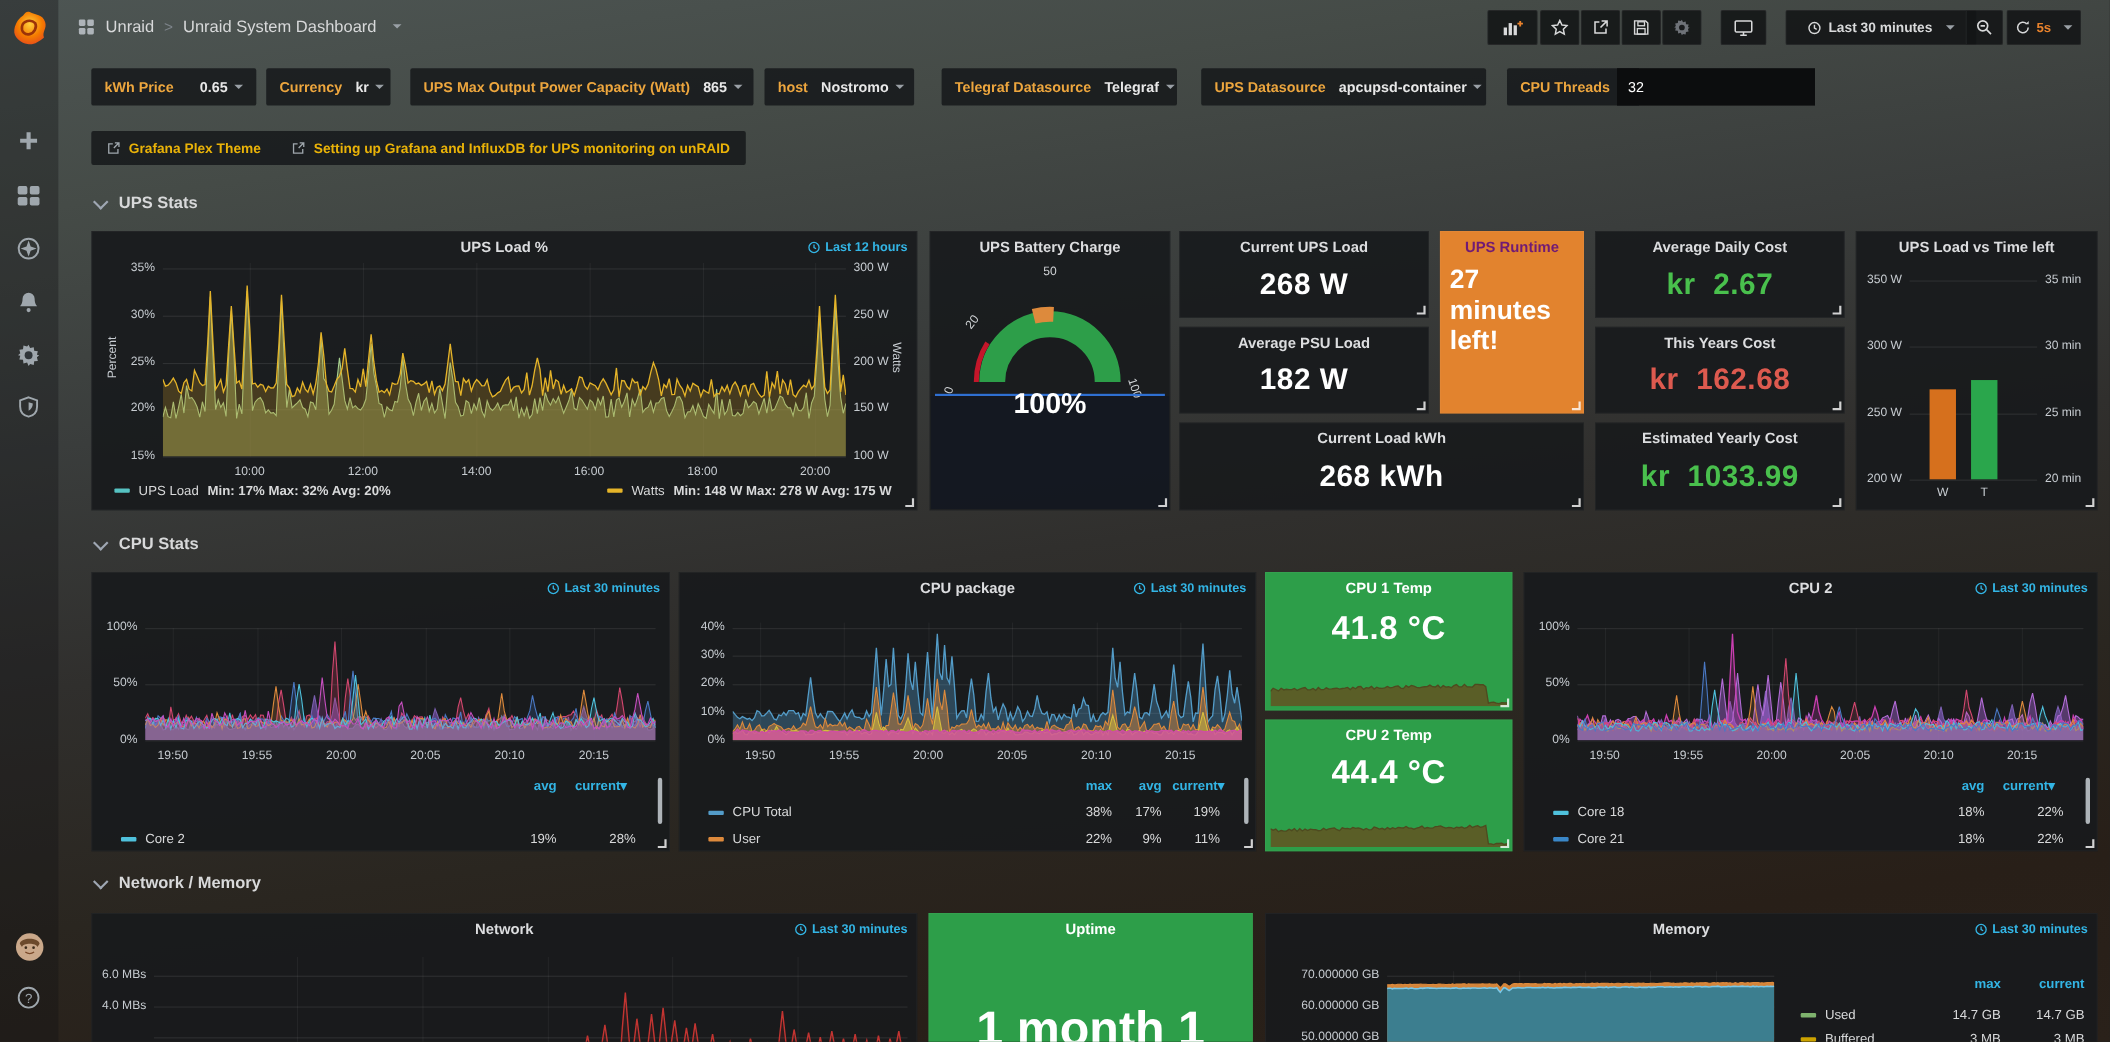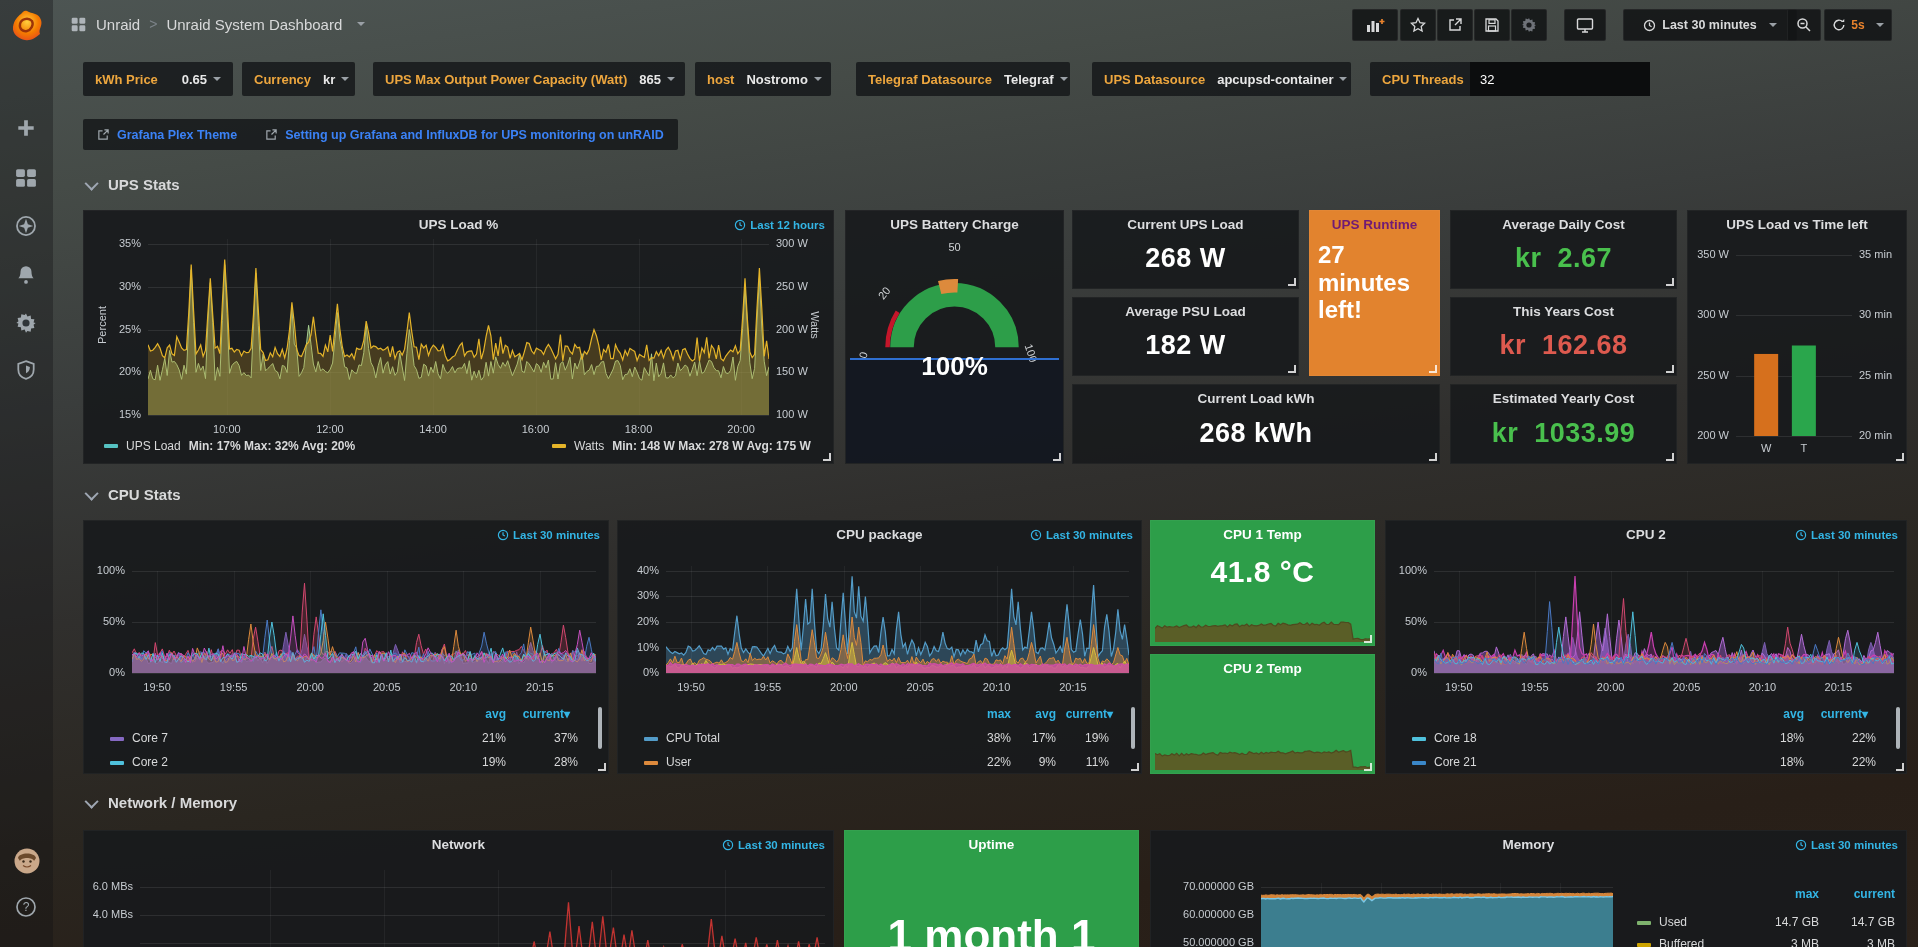--- a/index.html
+++ b/index.html
@@ -19,21 +19,21 @@
   
   .vchip{position:absolute;top:62px;height:34px;background:rgba(20,22,24,0.82);border-radius:2px;
          display:flex;align-items:center;padding:0 12px;gap:12px;font-size:13px;cursor:pointer;}
   .vlabel{color:#eda63e;font-weight:700;white-space:nowrap;}
   .vvalue{color:#e8e8e8;font-weight:600;white-space:nowrap;}
   .vinput{height:34px;background:#0c0d0e;border:none;color:#fff;font-size:13px;padding:0 10px;width:160px;
           font-family:"Liberation Sans",sans-serif;}
   
   .linksbar{position:absolute;left:83px;top:119px;height:31px;background:rgba(20,22,24,0.82);border-radius:2px;
             display:flex;align-items:center;gap:28px;padding:0 14px;}
-  .dlink{display:flex;align-items:center;gap:7px;color:#3b82f6;font-size:12.5px;font-weight:700;cursor:pointer;white-space:nowrap;}
+  .dlink{display:flex;align-items:center;gap:7px;color:#eab308;font-size:12.5px;font-weight:700;cursor:pointer;white-space:nowrap;}
   
   .section{position:absolute;display:flex;align-items:center;gap:10px;color:#d8d9da;font-size:15px;font-weight:600;cursor:pointer;}
   .chev{width:8px;height:8px;border-left:2px solid #9fa7b3;border-bottom:2px solid #9fa7b3;transform:rotate(-45deg) translateY(-2px);}
   
   .panel{position:absolute;background:rgba(24,26,28,0.92);border:1px solid rgba(255,255,255,0.035);overflow:hidden;}
   .panel.green{background:#2d9e49;}
   .panel.orange{background:#e2832e;}
   .ptitle{position:absolute;top:6px;left:0;right:0;text-align:center;font-size:13.5px;font-weight:700;color:#dcdddf;cursor:pointer;}
   .trange{position:absolute;top:8px;right:8px;font-size:11.5px;font-weight:700;color:#33b5e5;display:flex;gap:4px;align-items:center;cursor:pointer;}
   .bigval{position:absolute;left:0;right:0;text-align:center;font-weight:600;color:#fff;font-size:27px;letter-spacing:0.5px;}
@@ -439,26 +439,20 @@
         <path d="M0.0,88.2L2.3,82.6L4.7,88.5L7.0,87.4L9.3,90.3L11.7,88.1L14.0,82.3L16.3,88.2L18.7,83.2L21.0,83.9L23.3,85.8L25.6,89.0L28.0,86.4L30.3,84.9L32.6,88.9L35.0,89.5L37.3,88.4L39.6,81.5L42.0,88.8L44.3,85.6L46.6,87.2L49.0,90.7L51.3,84.9L53.6,85.4L56.0,91.0L58.3,85.6L60.6,90.4L63.0,87.5L65.3,76.9L67.6,82.9L69.9,91.5L72.3,82.5L74.6,83.8L76.9,87.8L79.3,89.9L81.6,84.5L83.9,91.2L86.3,90.4L88.6,83.0L90.9,82.4L93.3,91.4L95.6,90.7L97.9,85.0L100.3,89.4L102.6,88.9L104.9,84.4L107.3,86.4L109.6,86.0L111.9,88.6L114.3,87.5L116.6,68.6L118.9,53.0L121.2,70.9L123.6,83.7L125.9,84.9L128.2,85.4L130.6,85.3L132.9,83.4L135.2,85.4L137.6,89.1L139.9,82.4L142.2,87.9L144.6,87.2L146.9,86.6L149.2,82.5L151.6,90.9L153.9,90.0L156.2,84.3L158.6,90.1L160.9,82.8L163.2,87.6L165.5,89.9L167.9,84.5L170.2,87.8L172.5,85.6L174.9,85.5L177.2,88.8L179.5,82.1L181.9,84.2L184.2,86.4L186.5,86.2L188.9,82.4L191.2,69.7L193.5,51.0L195.9,67.1L198.2,83.9L200.5,75.6L202.9,83.5L205.2,86.6L207.5,90.0L209.8,86.3L212.2,87.5L214.5,88.5L216.8,91.1L219.2,90.1L221.5,84.7L223.8,91.0L226.2,81.7L228.5,87.0L230.8,86.7L233.2,86.0L235.5,83.6L237.8,83.4L240.2,91.4L242.5,83.6L244.8,89.0L247.2,81.6L249.5,82.4L251.8,82.1L254.2,83.4L256.5,88.8L258.8,83.2L261.1,89.5L263.5,91.5L265.8,85.0L268.1,89.0L270.5,83.1L272.8,82.3L275.1,90.5L277.5,89.6L279.8,85.9L282.1,83.6L284.5,86.7L286.8,86.9L289.1,86.1L291.5,89.1L293.8,86.9L296.1,90.3L298.5,84.1L300.8,84.9L303.1,83.8L305.4,82.6L307.8,88.1L310.1,79.9L312.4,75.6L314.8,86.9L317.1,83.5L319.4,90.8L321.8,75.4L324.1,59.2L326.4,75.3L328.8,83.6L331.1,81.8L333.4,90.4L335.8,87.7L338.1,82.0L340.4,90.0L342.8,85.6L345.1,90.7L347.4,86.5L349.7,88.5L352.1,82.9L354.4,83.0L356.7,86.8L359.1,85.3L361.4,90.8L363.7,90.5L366.1,89.9L368.4,89.9L370.7,85.8L373.1,87.1L375.4,87.0L377.7,79.0L380.1,86.9L382.4,82.2L384.7,85.3L387.1,85.2L389.4,90.7L391.7,83.7L394.1,87.8L396.4,71.2L398.7,56.1L401.0,69.2L403.4,83.7L405.7,87.8L408.0,81.8L410.4,91.6L412.7,82.7L415.0,88.8L417.4,89.7L419.7,84.2L422.0,84.9L424.4,83.2L426.7,89.6L429.0,89.7L431.4,89.2L433.7,83.4L436.0,90.4L438.4,81.9L440.7,89.2L443.0,89.4L445.3,90.9L447.7,87.3L450.0,78.7L452.3,89.9L454.7,87.4L457.0,89.7L459.3,90.3L461.7,83.6L464.0,83.9L464,102L0,102Z" fill="rgba(220,140,60,0.2)"></path>
         <path d="M0.0,88.2L2.3,82.6L4.7,88.5L7.0,87.4L9.3,90.3L11.7,88.1L14.0,82.3L16.3,88.2L18.7,83.2L21.0,83.9L23.3,85.8L25.6,89.0L28.0,86.4L30.3,84.9L32.6,88.9L35.0,89.5L37.3,88.4L39.6,81.5L42.0,88.8L44.3,85.6L46.6,87.2L49.0,90.7L51.3,84.9L53.6,85.4L56.0,91.0L58.3,85.6L60.6,90.4L63.0,87.5L65.3,76.9L67.6,82.9L69.9,91.5L72.3,82.5L74.6,83.8L76.9,87.8L79.3,89.9L81.6,84.5L83.9,91.2L86.3,90.4L88.6,83.0L90.9,82.4L93.3,91.4L95.6,90.7L97.9,85.0L100.3,89.4L102.6,88.9L104.9,84.4L107.3,86.4L109.6,86.0L111.9,88.6L114.3,87.5L116.6,68.6L118.9,53.0L121.2,70.9L123.6,83.7L125.9,84.9L128.2,85.4L130.6,85.3L132.9,83.4L135.2,85.4L137.6,89.1L139.9,82.4L142.2,87.9L144.6,87.2L146.9,86.6L149.2,82.5L151.6,90.9L153.9,90.0L156.2,84.3L158.6,90.1L160.9,82.8L163.2,87.6L165.5,89.9L167.9,84.5L170.2,87.8L172.5,85.6L174.9,85.5L177.2,88.8L179.5,82.1L181.9,84.2L184.2,86.4L186.5,86.2L188.9,82.4L191.2,69.7L193.5,51.0L195.9,67.1L198.2,83.9L200.5,75.6L202.9,83.5L205.2,86.6L207.5,90.0L209.8,86.3L212.2,87.5L214.5,88.5L216.8,91.1L219.2,90.1L221.5,84.7L223.8,91.0L226.2,81.7L228.5,87.0L230.8,86.7L233.2,86.0L235.5,83.6L237.8,83.4L240.2,91.4L242.5,83.6L244.8,89.0L247.2,81.6L249.5,82.4L251.8,82.1L254.2,83.4L256.5,88.8L258.8,83.2L261.1,89.5L263.5,91.5L265.8,85.0L268.1,89.0L270.5,83.1L272.8,82.3L275.1,90.5L277.5,89.6L279.8,85.9L282.1,83.6L284.5,86.7L286.8,86.9L289.1,86.1L291.5,89.1L293.8,86.9L296.1,90.3L298.5,84.1L300.8,84.9L303.1,83.8L305.4,82.6L307.8,88.1L310.1,79.9L312.4,75.6L314.8,86.9L317.1,83.5L319.4,90.8L321.8,75.4L324.1,59.2L326.4,75.3L328.8,83.6L331.1,81.8L333.4,90.4L335.8,87.7L338.1,82.0L340.4,90.0L342.8,85.6L345.1,90.7L347.4,86.5L349.7,88.5L352.1,82.9L354.4,83.0L356.7,86.8L359.1,85.3L361.4,90.8L363.7,90.5L366.1,89.9L368.4,89.9L370.7,85.8L373.1,87.1L375.4,87.0L377.7,79.0L380.1,86.9L382.4,82.2L384.7,85.3L387.1,85.2L389.4,90.7L391.7,83.7L394.1,87.8L396.4,71.2L398.7,56.1L401.0,69.2L403.4,83.7L405.7,87.8L408.0,81.8L410.4,91.6L412.7,82.7L415.0,88.8L417.4,89.7L419.7,84.2L422.0,84.9L424.4,83.2L426.7,89.6L429.0,89.7L431.4,89.2L433.7,83.4L436.0,90.4L438.4,81.9L440.7,89.2L443.0,89.4L445.3,90.9L447.7,87.3L450.0,78.7L452.3,89.9L454.7,87.4L457.0,89.7L459.3,90.3L461.7,83.6L464.0,83.9" fill="none" stroke="#dd8a3c" stroke-width="1"></path>
         <path d="M0.0,84.3L2.3,82.8L4.7,81.9L7.0,87.2L9.3,82.1L11.7,82.3L14.0,88.4L16.3,83.5L18.7,90.8L21.0,82.3L23.3,91.6L25.6,84.2L28.0,90.5L30.3,82.1L32.6,90.7L35.0,91.7L37.3,83.8L39.6,83.6L42.0,84.5L44.3,91.3L46.6,88.0L49.0,84.8L51.3,86.3L53.6,88.6L56.0,90.7L58.3,89.6L60.6,83.8L63.0,82.3L65.3,83.0L67.6,87.5L69.9,82.1L72.3,87.3L74.6,88.6L76.9,77.1L79.3,89.7L81.6,83.7L83.9,82.1L86.3,83.3L88.6,90.6L90.9,86.6L93.3,86.6L95.6,82.9L97.9,86.3L100.3,88.1L102.6,82.2L104.9,91.3L107.3,90.2L109.6,82.6L111.9,83.6L114.3,83.5L116.6,85.4L118.9,84.4L121.2,85.4L123.6,86.6L125.9,85.6L128.2,81.9L130.6,83.0L132.9,89.9L135.2,88.8L137.6,66.0L139.9,51.0L142.2,64.7L144.6,83.9L146.9,89.6L149.2,84.1L151.6,81.9L153.9,83.6L156.2,84.0L158.6,91.0L160.9,81.3L163.2,89.4L165.5,87.3L167.9,86.8L170.2,85.5L172.5,91.3L174.9,89.2L177.2,90.4L179.5,82.1L181.9,88.3L184.2,84.2L186.5,85.0L188.9,63.4L191.2,42.8L193.5,64.3L195.9,88.0L198.2,85.8L200.5,82.4L202.9,91.7L205.2,87.4L207.5,90.7L209.8,82.8L212.2,87.0L214.5,89.7L216.8,84.9L219.2,83.2L221.5,84.0L223.8,80.2L226.2,87.7L228.5,82.5L230.8,85.7L233.2,82.4L235.5,80.2L237.8,83.1L240.2,91.7L242.5,91.8L244.8,83.8L247.2,91.3L249.5,83.1L251.8,90.0L254.2,81.7L256.5,91.0L258.8,79.0L261.1,90.6L263.5,86.8L265.8,87.2L268.1,83.0L270.5,91.0L272.8,86.5L275.1,89.3L277.5,89.3L279.8,91.1L282.1,84.1L284.5,91.5L286.8,84.5L289.1,90.6L291.5,90.5L293.8,86.4L296.1,85.3L298.5,81.9L300.8,82.4L303.1,86.1L305.4,82.9L307.8,84.0L310.1,85.3L312.4,89.9L314.8,85.8L317.1,85.0L319.4,85.0L321.8,88.7L324.1,86.7L326.4,85.1L328.8,83.9L331.1,83.7L333.4,85.5L335.8,89.1L338.1,80.4L340.4,90.4L342.8,84.5L345.1,87.5L347.4,88.1L349.7,86.3L352.1,81.8L354.4,87.2L356.7,84.5L359.1,77.2L361.4,91.3L363.7,81.9L366.1,88.9L368.4,82.8L370.7,76.9L373.1,86.0L375.4,88.5L377.7,91.3L380.1,89.9L382.4,84.6L384.7,85.5L387.1,89.1L389.4,89.7L391.7,83.1L394.1,86.6L396.4,82.3L398.7,86.2L401.0,90.4L403.4,88.5L405.7,73.3L408.0,63.2L410.4,76.6L412.7,84.4L415.0,83.3L417.4,82.4L419.7,85.5L422.0,82.7L424.4,81.8L426.7,83.8L429.0,86.0L431.4,88.3L433.7,81.8L436.0,85.1L438.4,85.6L440.7,90.9L443.0,88.9L445.3,76.9L447.7,83.4L450.0,83.3L452.3,85.9L454.7,89.7L457.0,88.8L459.3,85.5L461.7,82.1L464.0,90.7L464,102L0,102Z" fill="rgba(80,190,220,0.18)"></path>
         <path d="M0.0,84.3L2.3,82.8L4.7,81.9L7.0,87.2L9.3,82.1L11.7,82.3L14.0,88.4L16.3,83.5L18.7,90.8L21.0,82.3L23.3,91.6L25.6,84.2L28.0,90.5L30.3,82.1L32.6,90.7L35.0,91.7L37.3,83.8L39.6,83.6L42.0,84.5L44.3,91.3L46.6,88.0L49.0,84.8L51.3,86.3L53.6,88.6L56.0,90.7L58.3,89.6L60.6,83.8L63.0,82.3L65.3,83.0L67.6,87.5L69.9,82.1L72.3,87.3L74.6,88.6L76.9,77.1L79.3,89.7L81.6,83.7L83.9,82.1L86.3,83.3L88.6,90.6L90.9,86.6L93.3,86.6L95.6,82.9L97.9,86.3L100.3,88.1L102.6,82.2L104.9,91.3L107.3,90.2L109.6,82.6L111.9,83.6L114.3,83.5L116.6,85.4L118.9,84.4L121.2,85.4L123.6,86.6L125.9,85.6L128.2,81.9L130.6,83.0L132.9,89.9L135.2,88.8L137.6,66.0L139.9,51.0L142.2,64.7L144.6,83.9L146.9,89.6L149.2,84.1L151.6,81.9L153.9,83.6L156.2,84.0L158.6,91.0L160.9,81.3L163.2,89.4L165.5,87.3L167.9,86.8L170.2,85.5L172.5,91.3L174.9,89.2L177.2,90.4L179.5,82.1L181.9,88.3L184.2,84.2L186.5,85.0L188.9,63.4L191.2,42.8L193.5,64.3L195.9,88.0L198.2,85.8L200.5,82.4L202.9,91.7L205.2,87.4L207.5,90.7L209.8,82.8L212.2,87.0L214.5,89.7L216.8,84.9L219.2,83.2L221.5,84.0L223.8,80.2L226.2,87.7L228.5,82.5L230.8,85.7L233.2,82.4L235.5,80.2L237.8,83.1L240.2,91.7L242.5,91.8L244.8,83.8L247.2,91.3L249.5,83.1L251.8,90.0L254.2,81.7L256.5,91.0L258.8,79.0L261.1,90.6L263.5,86.8L265.8,87.2L268.1,83.0L270.5,91.0L272.8,86.5L275.1,89.3L277.5,89.3L279.8,91.1L282.1,84.1L284.5,91.5L286.8,84.5L289.1,90.6L291.5,90.5L293.8,86.4L296.1,85.3L298.5,81.9L300.8,82.4L303.1,86.1L305.4,82.9L307.8,84.0L310.1,85.3L312.4,89.9L314.8,85.8L317.1,85.0L319.4,85.0L321.8,88.7L324.1,86.7L326.4,85.1L328.8,83.9L331.1,83.7L333.4,85.5L335.8,89.1L338.1,80.4L340.4,90.4L342.8,84.5L345.1,87.5L347.4,88.1L349.7,86.3L352.1,81.8L354.4,87.2L356.7,84.5L359.1,77.2L361.4,91.3L363.7,81.9L366.1,88.9L368.4,82.8L370.7,76.9L373.1,86.0L375.4,88.5L377.7,91.3L380.1,89.9L382.4,84.6L384.7,85.5L387.1,89.1L389.4,89.7L391.7,83.1L394.1,86.6L396.4,82.3L398.7,86.2L401.0,90.4L403.4,88.5L405.7,73.3L408.0,63.2L410.4,76.6L412.7,84.4L415.0,83.3L417.4,82.4L419.7,85.5L422.0,82.7L424.4,81.8L426.7,83.8L429.0,86.0L431.4,88.3L433.7,81.8L436.0,85.1L438.4,85.6L440.7,90.9L443.0,88.9L445.3,76.9L447.7,83.4L450.0,83.3L452.3,85.9L454.7,89.7L457.0,88.8L459.3,85.5L461.7,82.1L464.0,90.7" fill="none" stroke="#4fc1dc" stroke-width="1"></path>
         <path d="M0.0,83.8L2.3,82.8L4.7,85.9L7.0,82.1L9.3,85.1L11.7,83.8L14.0,83.2L16.3,79.8L18.7,89.9L21.0,89.3L23.3,82.3L25.6,89.2L28.0,81.7L30.3,87.1L32.6,90.1L35.0,82.0L37.3,89.1L39.6,82.1L42.0,87.2L44.3,87.2L46.6,82.0L49.0,83.0L51.3,84.1L53.6,91.4L56.0,84.9L58.3,91.7L60.6,77.4L63.0,84.4L65.3,84.6L67.6,88.6L69.9,86.9L72.3,77.0L74.6,82.0L76.9,85.9L79.3,83.3L81.6,82.8L83.9,88.2L86.3,85.5L88.6,86.5L90.9,74.7L93.3,87.1L95.6,84.8L97.9,85.2L100.3,85.0L102.6,83.0L104.9,83.2L107.3,90.4L109.6,89.8L111.9,75.5L114.3,86.6L116.6,87.5L118.9,90.3L121.2,88.5L123.6,85.7L125.9,85.3L128.2,88.2L130.6,87.3L132.9,86.3L135.2,82.8L137.6,88.1L139.9,85.8L142.2,84.2L144.6,86.7L146.9,85.5L149.2,88.7L151.6,85.8L153.9,82.4L156.2,86.1L158.6,67.1L160.9,44.9L163.2,64.7L165.5,81.5L167.9,83.3L170.2,86.6L172.5,82.8L174.9,85.2L177.2,88.1L179.5,88.7L181.9,89.0L184.2,91.2L186.5,83.6L188.9,87.2L191.2,86.9L193.5,82.1L195.9,90.3L198.2,91.6L200.5,86.3L202.9,88.9L205.2,89.3L207.5,86.2L209.8,83.4L212.2,87.1L214.5,89.1L216.8,90.5L219.2,82.1L221.5,80.9L223.8,87.9L226.2,91.0L228.5,90.3L230.8,71.0L233.2,67.3L235.5,78.7L237.8,86.0L240.2,84.0L242.5,88.9L244.8,91.4L247.2,80.3L249.5,83.9L251.8,90.2L254.2,86.2L256.5,80.7L258.8,86.2L261.1,84.7L263.5,84.2L265.8,88.8L268.1,83.6L270.5,84.0L272.8,84.2L275.1,84.1L277.5,82.3L279.8,87.9L282.1,83.1L284.5,81.2L286.8,89.1L289.1,87.8L291.5,87.3L293.8,82.8L296.1,76.8L298.5,81.4L300.8,84.5L303.1,86.0L305.4,90.9L307.8,82.9L310.1,85.8L312.4,88.3L314.8,90.7L317.1,82.1L319.4,91.3L321.8,90.1L324.1,86.1L326.4,80.9L328.8,85.0L331.1,82.0L333.4,84.7L335.8,90.4L338.1,87.0L340.4,89.3L342.8,88.4L345.1,81.8L347.4,85.0L349.7,80.8L352.1,91.4L354.4,83.7L356.7,83.8L359.1,86.8L361.4,91.8L363.7,83.2L366.1,87.6L368.4,87.9L370.7,83.1L373.1,90.9L375.4,89.0L377.7,86.1L380.1,86.5L382.4,90.4L384.7,89.6L387.1,88.7L389.4,90.7L391.7,89.3L394.1,85.2L396.4,85.2L398.7,88.2L401.0,85.3L403.4,83.5L405.7,82.1L408.0,91.8L410.4,89.0L412.7,91.7L415.0,87.0L417.4,82.6L419.7,90.1L422.0,89.5L424.4,83.8L426.7,80.5L429.0,82.6L431.4,81.7L433.7,79.5L436.0,82.9L438.4,89.9L440.7,90.7L443.0,82.2L445.3,73.7L447.7,59.2L450.0,71.2L452.3,83.7L454.7,87.6L457.0,87.4L459.3,81.7L461.7,86.8L464.0,84.6L464,102L0,102Z" fill="rgba(195,80,185,0.2)"></path>
         <path d="M0.0,83.8L2.3,82.8L4.7,85.9L7.0,82.1L9.3,85.1L11.7,83.8L14.0,83.2L16.3,79.8L18.7,89.9L21.0,89.3L23.3,82.3L25.6,89.2L28.0,81.7L30.3,87.1L32.6,90.1L35.0,82.0L37.3,89.1L39.6,82.1L42.0,87.2L44.3,87.2L46.6,82.0L49.0,83.0L51.3,84.1L53.6,91.4L56.0,84.9L58.3,91.7L60.6,77.4L63.0,84.4L65.3,84.6L67.6,88.6L69.9,86.9L72.3,77.0L74.6,82.0L76.9,85.9L79.3,83.3L81.6,82.8L83.9,88.2L86.3,85.5L88.6,86.5L90.9,74.7L93.3,87.1L95.6,84.8L97.9,85.2L100.3,85.0L102.6,83.0L104.9,83.2L107.3,90.4L109.6,89.8L111.9,75.5L114.3,86.6L116.6,87.5L118.9,90.3L121.2,88.5L123.6,85.7L125.9,85.3L128.2,88.2L130.6,87.3L132.9,86.3L135.2,82.8L137.6,88.1L139.9,85.8L142.2,84.2L144.6,86.7L146.9,85.5L149.2,88.7L151.6,85.8L153.9,82.4L156.2,86.1L158.6,67.1L160.9,44.9L163.2,64.7L165.5,81.5L167.9,83.3L170.2,86.6L172.5,82.8L174.9,85.2L177.2,88.1L179.5,88.7L181.9,89.0L184.2,91.2L186.5,83.6L188.9,87.2L191.2,86.9L193.5,82.1L195.9,90.3L198.2,91.6L200.5,86.3L202.9,88.9L205.2,89.3L207.5,86.2L209.8,83.4L212.2,87.1L214.5,89.1L216.8,90.5L219.2,82.1L221.5,80.9L223.8,87.9L226.2,91.0L228.5,90.3L230.8,71.0L233.2,67.3L235.5,78.7L237.8,86.0L240.2,84.0L242.5,88.9L244.8,91.4L247.2,80.3L249.5,83.9L251.8,90.2L254.2,86.2L256.5,80.7L258.8,86.2L261.1,84.7L263.5,84.2L265.8,88.8L268.1,83.6L270.5,84.0L272.8,84.2L275.1,84.1L277.5,82.3L279.8,87.9L282.1,83.1L284.5,81.2L286.8,89.1L289.1,87.8L291.5,87.3L293.8,82.8L296.1,76.8L298.5,81.4L300.8,84.5L303.1,86.0L305.4,90.9L307.8,82.9L310.1,85.8L312.4,88.3L314.8,90.7L317.1,82.1L319.4,91.3L321.8,90.1L324.1,86.1L326.4,80.9L328.8,85.0L331.1,82.0L333.4,84.7L335.8,90.4L338.1,87.0L340.4,89.3L342.8,88.4L345.1,81.8L347.4,85.0L349.7,80.8L352.1,91.4L354.4,83.7L356.7,83.8L359.1,86.8L361.4,91.8L363.7,83.2L366.1,87.6L368.4,87.9L370.7,83.1L373.1,90.9L375.4,89.0L377.7,86.1L380.1,86.5L382.4,90.4L384.7,89.6L387.1,88.7L389.4,90.7L391.7,89.3L394.1,85.2L396.4,85.2L398.7,88.2L401.0,85.3L403.4,83.5L405.7,82.1L408.0,91.8L410.4,89.0L412.7,91.7L415.0,87.0L417.4,82.6L419.7,90.1L422.0,89.5L424.4,83.8L426.7,80.5L429.0,82.6L431.4,81.7L433.7,79.5L436.0,82.9L438.4,89.9L440.7,90.7L443.0,82.2L445.3,73.7L447.7,59.2L450.0,71.2L452.3,83.7L454.7,87.6L457.0,87.4L459.3,81.7L461.7,86.8L464.0,84.6" fill="none" stroke="#c74fc0" stroke-width="1"></path>
       </svg>
   </div>
   <div class="lhead" style="left:382px;top:186px;width:40px">avg</div>
   <div class="lhead" style="left:426px;top:186px;width:60px"><span>current</span><span style="color:#33b5e5">▾</span></div>
-  <div class="lrow" style="top:210px">
-    <span class="sw" style="left: 26px; background: rgb(133, 105, 194);"></span>
-    <span class="lname" style="left:48px">Core 7</span>
-    <span class="lcell" style="left:374px;width:48px">21%</span>
-    <span class="lcell" style="left:446px;width:48px">37%</span>
-  </div>
   <div class="lrow" style="top:234px">
     <span class="sw" style="left: 26px; background: rgb(79, 193, 220);"></span>
     <span class="lname" style="left:48px">Core 2</span>
     <span class="lcell" style="left:374px;width:48px">19%</span>
     <span class="lcell" style="left:446px;width:48px">28%</span>
   </div>
   <div class="scrollbar" style="left:514px;top:186px;height:42px"></div>
   <div class="rz"></div>
 <div class="axlab r" style="left: -5px; top: 43px; width: 46px; text-align: right;">100%</div>
     <div class="axlab r" style="left: -5px; top: 94px; width: 46px; text-align: right;">50%</div>
@@ -541,20 +535,21 @@
   <div class="plot" style="left:4px;right:4px;bottom:3px;width:215px;height:30px;top:91px">
     <svg width="215" height="30">
         <path d="M0.0,16.4L2.4,13.8L4.8,14.8L7.2,16.1L9.7,13.7L12.1,15.2L14.5,14.6L16.9,15.0L19.3,14.9L21.7,13.9L24.2,15.5L26.6,14.5L29.0,13.6L31.4,13.0L33.8,15.2L36.2,15.2L38.7,13.9L41.1,15.6L43.5,13.0L45.9,15.0L48.3,15.0L50.7,13.3L53.1,14.5L55.6,14.3L58.0,13.9L60.4,13.6L62.8,14.4L65.2,13.9L67.6,13.6L70.1,12.9L72.5,14.9L74.9,12.8L77.3,14.1L79.7,12.3L82.1,12.0L84.6,14.7L87.0,13.1L89.4,13.5L91.8,12.0L94.2,14.4L96.6,12.7L99.0,13.7L101.5,13.8L103.9,13.4L106.3,12.0L108.7,13.3L111.1,12.9L113.5,12.0L116.0,11.5L118.4,13.5L120.8,14.0L123.2,11.3L125.6,12.8L128.0,11.1L130.4,11.8L132.9,12.9L135.3,13.3L137.7,12.6L140.1,12.3L142.5,12.2L144.9,10.8L147.4,12.3L149.8,12.5L152.2,10.9L154.6,13.4L157.0,11.3L159.4,12.6L161.9,12.3L164.3,13.2L166.7,11.3L169.1,10.3L171.5,12.5L173.9,12.5L176.3,10.1L178.8,12.5L181.2,12.5L183.6,12.6L186.0,10.2L188.4,10.1L190.8,10.5L193.3,10.5L195.7,12.2L198.1,27.2L200.5,26.5L202.9,26.4L205.3,27.3L207.8,27.7L210.2,26.8L212.6,27.0L215.0,26.9L215,30L0,30Z" fill="rgba(95,86,35,0.9)"></path>
         <path d="M0.0,16.4L2.4,13.8L4.8,14.8L7.2,16.1L9.7,13.7L12.1,15.2L14.5,14.6L16.9,15.0L19.3,14.9L21.7,13.9L24.2,15.5L26.6,14.5L29.0,13.6L31.4,13.0L33.8,15.2L36.2,15.2L38.7,13.9L41.1,15.6L43.5,13.0L45.9,15.0L48.3,15.0L50.7,13.3L53.1,14.5L55.6,14.3L58.0,13.9L60.4,13.6L62.8,14.4L65.2,13.9L67.6,13.6L70.1,12.9L72.5,14.9L74.9,12.8L77.3,14.1L79.7,12.3L82.1,12.0L84.6,14.7L87.0,13.1L89.4,13.5L91.8,12.0L94.2,14.4L96.6,12.7L99.0,13.7L101.5,13.8L103.9,13.4L106.3,12.0L108.7,13.3L111.1,12.9L113.5,12.0L116.0,11.5L118.4,13.5L120.8,14.0L123.2,11.3L125.6,12.8L128.0,11.1L130.4,11.8L132.9,12.9L135.3,13.3L137.7,12.6L140.1,12.3L142.5,12.2L144.9,10.8L147.4,12.3L149.8,12.5L152.2,10.9L154.6,13.4L157.0,11.3L159.4,12.6L161.9,12.3L164.3,13.2L166.7,11.3L169.1,10.3L171.5,12.5L173.9,12.5L176.3,10.1L178.8,12.5L181.2,12.5L183.6,12.6L186.0,10.2L188.4,10.1L190.8,10.5L193.3,10.5L195.7,12.2L198.1,27.2L200.5,26.5L202.9,26.4L205.3,27.3L207.8,27.7L210.2,26.8L212.6,27.0L215.0,26.9" fill="none" stroke="#4e4a1f" stroke-width="1.2"></path>
       </svg>
   </div>
   <div class="rz"></div>
 </div>
 <div class="panel green" style="left:1150px;top:654px;width:223px;height:118px">
   <div class="ptitle" style="color:#fff">CPU 2 Temp</div>
+  <div class="bigval" style="top:31px;font-size:30px;font-weight:700">44.4 °C</div>
   <div class="plot" style="left:4px;width:215px;height:30px;top:85px">
     <svg width="215" height="30">
         <path d="M0.0,13.5L2.4,14.7L4.8,13.7L7.2,16.1L9.7,15.0L12.1,15.6L14.5,15.5L16.9,13.8L19.3,15.1L21.7,13.2L24.2,15.8L26.6,13.3L29.0,15.4L31.4,13.7L33.8,15.0L36.2,13.7L38.7,14.2L41.1,14.3L43.5,15.2L45.9,14.9L48.3,13.0L50.7,14.5L53.1,13.6L55.6,13.1L58.0,12.6L60.4,14.3L62.8,15.2L65.2,12.5L67.6,13.3L70.1,13.0L72.5,13.7L74.9,12.2L77.3,13.0L79.7,12.7L82.1,13.3L84.6,14.5L87.0,13.2L89.4,14.5L91.8,14.3L94.2,11.8L96.6,12.6L99.0,13.7L101.5,13.0L103.9,14.2L106.3,12.3L108.7,13.8L111.1,12.4L113.5,13.4L116.0,12.2L118.4,12.5L120.8,12.7L123.2,11.3L125.6,12.8L128.0,12.9L130.4,13.8L132.9,12.9L135.3,12.1L137.7,11.0L140.1,13.1L142.5,12.3L144.9,12.9L147.4,12.9L149.8,11.4L152.2,11.2L154.6,10.8L157.0,11.9L159.4,12.8L161.9,12.2L164.3,12.4L166.7,13.2L169.1,11.9L171.5,12.5L173.9,11.8L176.3,13.0L178.8,12.1L181.2,10.3L183.6,12.2L186.0,11.3L188.4,10.6L190.8,12.1L193.3,11.5L195.7,10.4L198.1,27.1L200.5,27.2L202.9,27.8L205.3,26.8L207.8,26.8L210.2,26.5L212.6,27.7L215.0,27.0L215,30L0,30Z" fill="rgba(95,86,35,0.9)"></path>
         <path d="M0.0,13.5L2.4,14.7L4.8,13.7L7.2,16.1L9.7,15.0L12.1,15.6L14.5,15.5L16.9,13.8L19.3,15.1L21.7,13.2L24.2,15.8L26.6,13.3L29.0,15.4L31.4,13.7L33.8,15.0L36.2,13.7L38.7,14.2L41.1,14.3L43.5,15.2L45.9,14.9L48.3,13.0L50.7,14.5L53.1,13.6L55.6,13.1L58.0,12.6L60.4,14.3L62.8,15.2L65.2,12.5L67.6,13.3L70.1,13.0L72.5,13.7L74.9,12.2L77.3,13.0L79.7,12.7L82.1,13.3L84.6,14.5L87.0,13.2L89.4,14.5L91.8,14.3L94.2,11.8L96.6,12.6L99.0,13.7L101.5,13.0L103.9,14.2L106.3,12.3L108.7,13.8L111.1,12.4L113.5,13.4L116.0,12.2L118.4,12.5L120.8,12.7L123.2,11.3L125.6,12.8L128.0,12.9L130.4,13.8L132.9,12.9L135.3,12.1L137.7,11.0L140.1,13.1L142.5,12.3L144.9,12.9L147.4,12.9L149.8,11.4L152.2,11.2L154.6,10.8L157.0,11.9L159.4,12.8L161.9,12.2L164.3,12.4L166.7,13.2L169.1,11.9L171.5,12.5L173.9,11.8L176.3,13.0L178.8,12.1L181.2,10.3L183.6,12.2L186.0,11.3L188.4,10.6L190.8,12.1L193.3,11.5L195.7,10.4L198.1,27.1L200.5,27.2L202.9,27.8L205.3,26.8L207.8,26.8L210.2,26.5L212.6,27.7L215.0,27.0" fill="none" stroke="#4e4a1f" stroke-width="1.2"></path>
       </svg>
   </div>
   <div class="rz"></div>
 </div>
 
 <div class="panel" style="left:1385px;top:520px;width:520px;height:252px">

